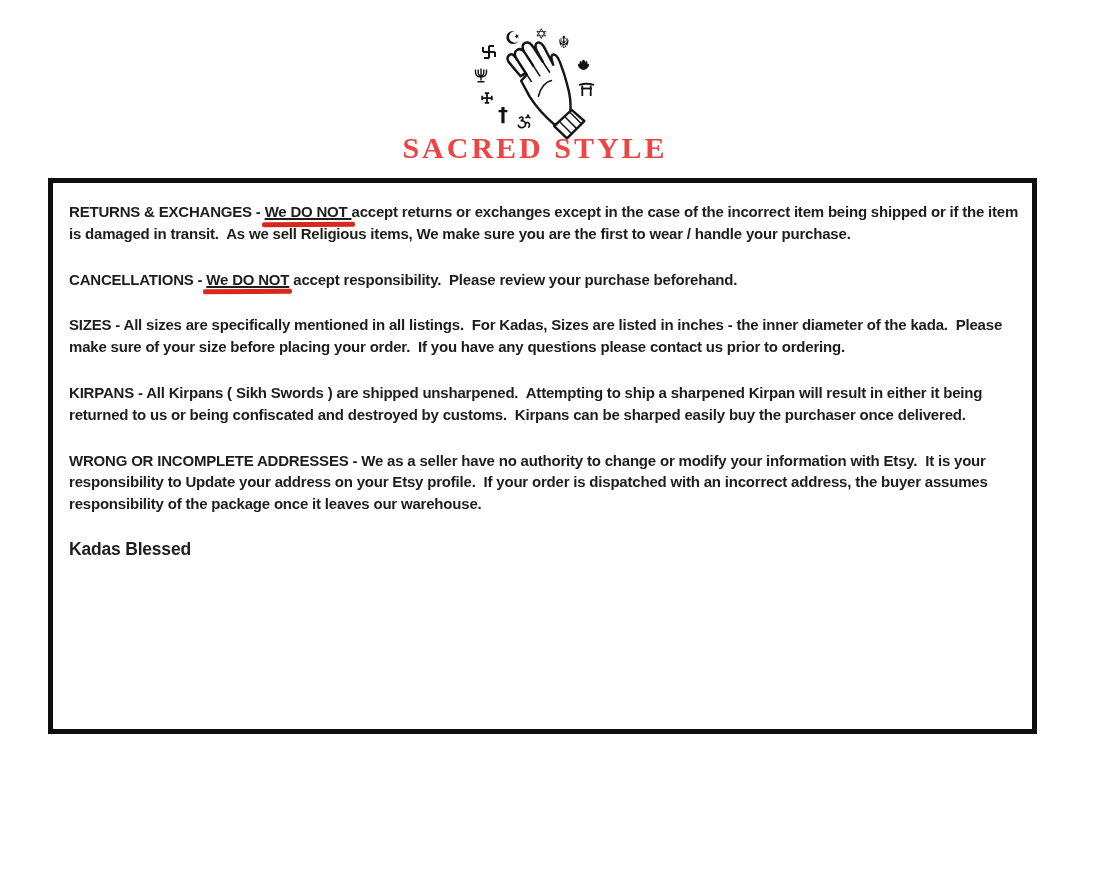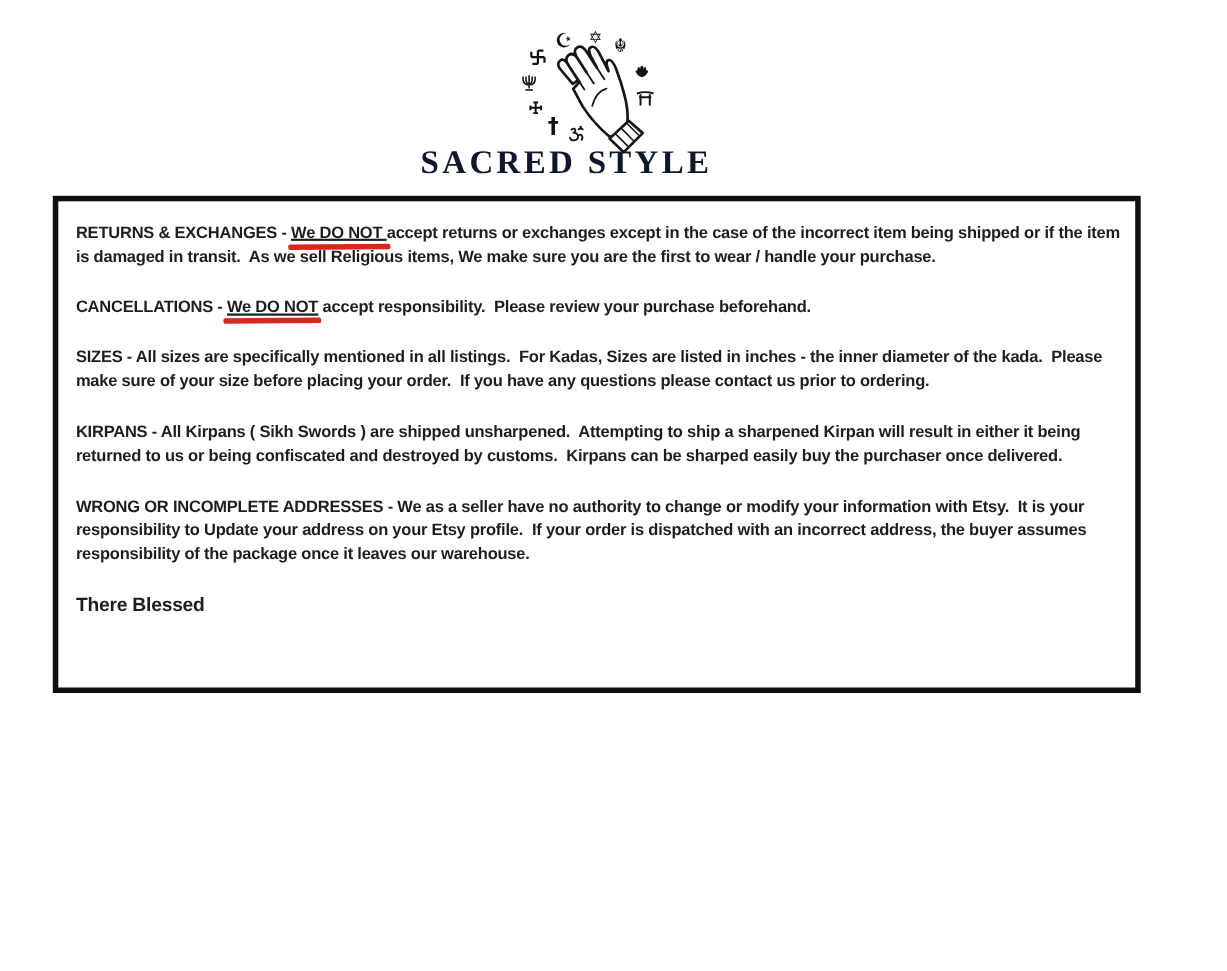--- a/index.html
+++ b/index.html
@@ -23,35 +23,35 @@
     color: #121212;
     font-family: "DejaVu Sans", sans-serif;
     line-height: 1;
     user-select: none;
   }
   .hands-svg { position: absolute; left: 58px; top: 14px; width: 120px; height: 112px; }
   .sym-svg { position: absolute; }
 
   .brand {
     position: absolute;
-    left: 515px; top: 131px;
+    left: 535px; top: 131px;
     transform: translateX(-50%);
     font-family: "Liberation Serif", serif;
     font-weight: 700;
     font-size: 30px;
     letter-spacing: 3px;
-    color: #0f172a;
+    color: #ef4444;
     white-space: nowrap;
   }
 
   
   .policy-box {
     position: absolute;
     left: 48px; top: 178px;
-    width: 989px; height: 452px;
+    width: 989px; height: 556px;
     box-sizing: border-box;
     border: 5px solid #0f0f0f;
     background: #ffffff;
     padding: 18px 6px 0 16px;
   }
   .para {
     margin: 0 0 24px 0;
     font-size: 15px;
     font-weight: 700;
     line-height: 21.8px;
@@ -172,15 +172,15 @@
   <p class="para"><span>CANCELLATIONS - </span><span class="red-underline">We DO NOT</span><span> accept responsibility.  Please review your purchase beforehand.</span></p>
 
   <p class="para"><span>SIZES - All sizes are specifically mentioned in all listings.  For Kadas, Sizes are listed in inches - the inner diameter of the kada.  Please make sure of your size before placing your order.  If you have any questions please contact us prior to ordering.</span></p>
 
 
   <p class="para"><span>KIRPANS - All Kirpans ( Sikh Swords ) are shipped unsharpened.  Attempting to ship a sharpened Kirpan will result in either it being returned to us or being confiscated and destroyed by customs.  Kirpans can be sharped easily buy the purchaser once delivered.</span></p>
 
   <p class="para"><span>WRONG OR INCOMPLETE ADDRESSES - We as a seller have no authority to change or modify your information with Etsy.  It is your responsibility to Update your address on your Etsy profile.  If your order is dispatched with an incorrect address, the buyer assumes responsibility of the package once it leaves our warehouse.</span></p>
 
 
-  <p class="closing">There Blessed</p>
+  <p class="closing">Kadas Blessed</p>
 
 </div>
 
 </body></html>

